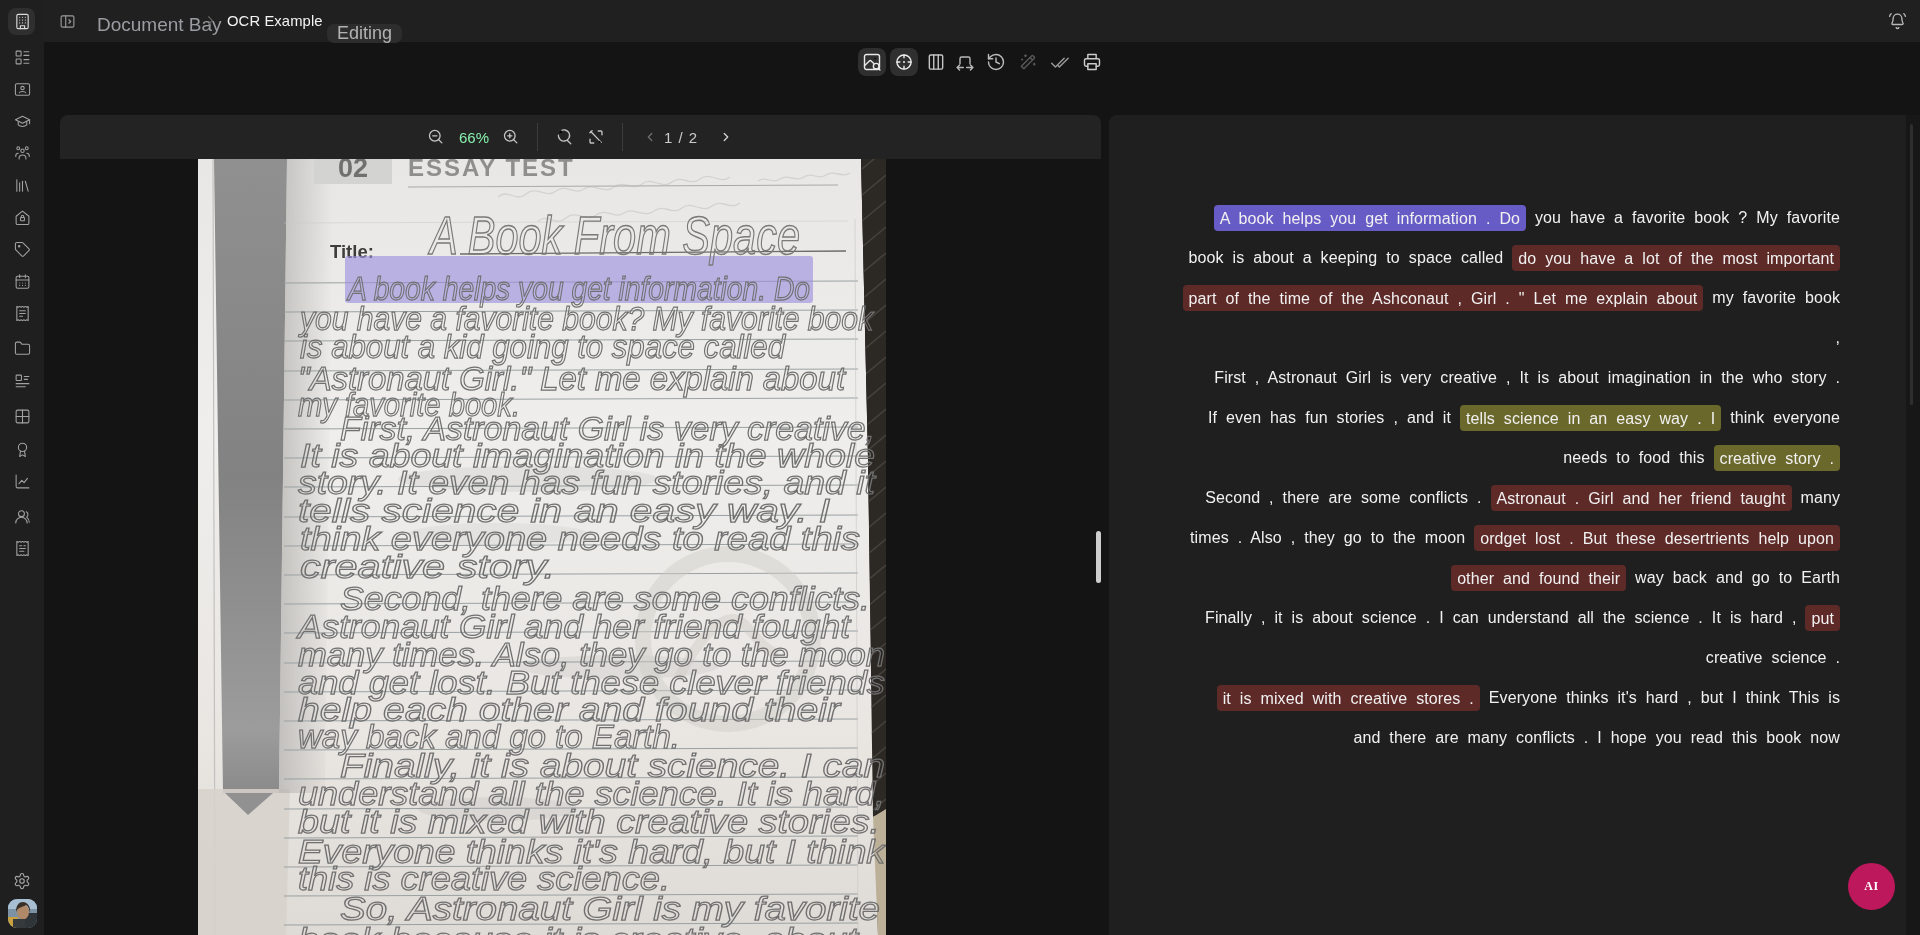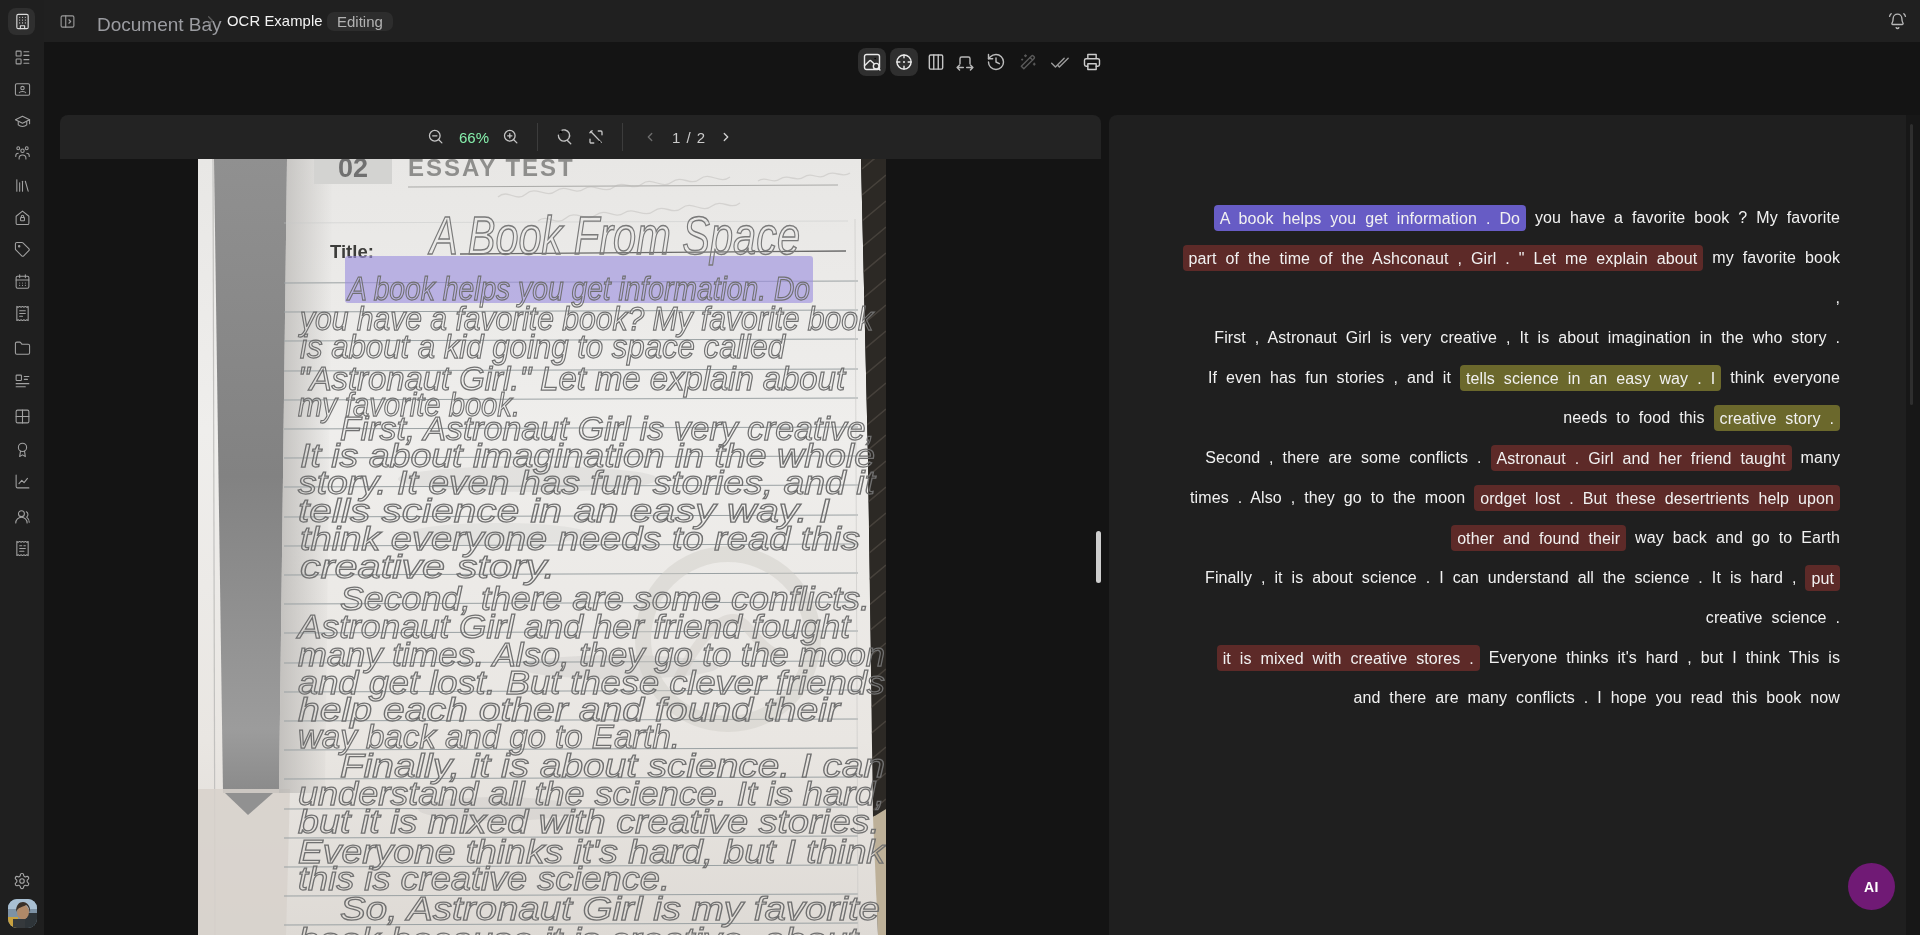--- a/index.html
+++ b/index.html
@@ -122,21 +122,21 @@
 <svg style="position:absolute;left:59px;top:13px" width="17" height="17" viewBox="0 0 24 24" fill="none" stroke="#9a9a9a" stroke-width="1.6" stroke-linecap="round" stroke-linejoin="round">
     <rect x="3" y="4" width="18" height="16" rx="2"></rect>
     <path d="M9.5 4v16"></path>
     <path d="m14 9.5 2.5 2.5-2.5 2.5"></path>
   </svg>
 <div style="position:absolute;left:97px;top:13.5px;font-size:19px;color:#9b9ca1">Document Bay</div>
 <svg style="position:absolute;left:203px;top:13px" width="15" height="15" viewBox="0 0 24 24" fill="none" stroke="#5c5c5c" stroke-width="2" stroke-linecap="round" stroke-linejoin="round">
     <path d="m9 6 6 6-6 6"></path>
   </svg>
 <div style="position:absolute;left:227px;top:12.5px;font-size:14.8px;font-weight:400;color:#f4f4f4;letter-spacing:.1px">OCR Example</div>
-<div style="position:absolute;left:327px;top:12px;height:19px;padding:0 10px;background:#2d2d2d;border-radius:7px;font-size:15px;line-height:19px;color:#b2b2b2">Editing</div>
+<div style="position:absolute;left:327px;top:24px;height:19px;padding:0 10px;background:#2d2d2d;border-radius:7px;font-size:18px;line-height:19px;color:#b2b2b2">Editing</div>
 <svg style="position:absolute;left:1888px;top:11px" width="19" height="19" viewBox="0 0 24 24" fill="none" stroke="#b8b8b8" stroke-width="1.7" stroke-linecap="round" stroke-linejoin="round">
     <path d="M10.3 21a1.9 1.9 0 0 0 3.4 0"></path>
     <path d="M6.5 9.5a5.5 5.5 0 1 1 11 0c0 3 .8 4.8 1.5 6 .3.6 0 1.5-.9 1.5H6c-.9 0-1.3-.9-1-1.5.8-1.2 1.5-3 1.5-6z"></path>
     <path d="M4 3.5C3 4.3 2.3 5.4 2 6.7M20 3.5c1 .8 1.7 1.9 2 3.2"></path>
   </svg>
 <div style="position:absolute;left:858px;top:48px;width:28px;height:28px;background:#2f2f2f;border-radius:8px"></div>
 <div style="position:absolute;left:890px;top:48px;width:28px;height:28px;background:#2f2f2f;border-radius:8px"></div>
 <svg style="position:absolute;left:862.0px;top:52.0px" width="20" height="20" viewBox="0 0 24 24" fill="none" stroke="#e8e8e8" stroke-width="1.7" stroke-linecap="round" stroke-linejoin="round">
     <rect x="3" y="3" width="18" height="18" rx="2.5"></rect>
     <circle cx="15.8" cy="7.8" r="1" fill="currentColor" stroke="none"></circle>
@@ -197,21 +197,21 @@
 <svg style="position:absolute;left:587px;top:128px" width="18" height="18" viewBox="0 0 24 24" fill="none" stroke="#c2c2c2" stroke-width="1.8" stroke-linecap="round" stroke-linejoin="round">
     <path d="M15 4h3.5A1.5 1.5 0 0 1 20 5.5V9M9 20H5.5A1.5 1.5 0 0 1 4 18.5V15"></path>
     <path d="m5 4.6 14 14.6"></path>
     <path d="M6.8 3.6 3.9 6.4"></path>
     <path d="m16.6 16.6 2.6 2.8-3.8.2z" fill="currentColor" stroke="none"></path>
   </svg>
 <div style="position:absolute;left:622px;top:123px;width:1px;height:28px;background:#3c3c3c"></div>
 <svg style="position:absolute;left:643px;top:130px" width="14" height="14" viewBox="0 0 24 24" fill="none" stroke="#6e6e6e" stroke-width="2.2" stroke-linecap="round" stroke-linejoin="round">
     <path d="m15 6-6 6 6 6"></path>
   </svg>
-<div style="position:absolute;left:664px;top:129px;width:50px;text-align:center;font-size:15px;color:#cbcbcb;letter-spacing:1px">1 / 2</div>
+<div style="position:absolute;left:664px;top:129px;width:50px;text-align:left;font-size:15px;color:#cbcbcb;letter-spacing:1px">1 / 2</div>
 <svg style="position:absolute;left:719px;top:130px" width="14" height="14" viewBox="0 0 24 24" fill="none" stroke="#d2d2d2" stroke-width="2.2" stroke-linecap="round" stroke-linejoin="round">
     <path d="m9 6 6 6-6 6"></path>
   </svg>
 <div style="position:absolute;left:1096px;top:531px;width:5px;height:52px;background:#cecece;border-radius:2.5px"></div>
 <svg style="position:absolute;left:198px;top:159px" width="688" height="776" viewBox="0 0 688 776">
     <defs>
 <linearGradient id="pg" x1="0" y1="0" x2="0" y2="1">
  <stop offset="0" stop-color="#e8e7e5"></stop>
         <stop offset="0.35" stop-color="#efeeec"></stop>
  <stop offset="0.75" stop-color="#e9e6e2"></stop>
@@ -337,25 +337,26 @@
       <text x="100" y="731" font-size="34" textLength="372" lengthAdjust="spacingAndGlyphs">this is creative science.</text>
       <text x="142" y="761" font-size="34" textLength="540" lengthAdjust="spacingAndGlyphs">So, Astronaut Girl is my favorite</text>
       <text x="100" y="792" font-size="34" textLength="560" lengthAdjust="spacingAndGlyphs">book because it is creative, about</text>
     </g>
   </svg>
 <div style="position:absolute;left:1109px;top:115px;width:797px;height:820px;background:#1f1f1f;border-radius:8px 0 0 0"></div>
 <div style="position:absolute;left:1906px;top:115px;width:14px;height:820px;background:#171717"></div>
 <div style="position:absolute;left:1910px;top:124px;width:3px;height:281px;background:#2e2e2e;border-radius:2px"></div>
 <div id="rtext">
     <div class="tl ti"><span class="hp">A book helps you get information . Do</span> you have a favorite book ? My favorite</div>
+    <div class="tl">book is about a keeping to space called <span class="hr">do you have a lot of the most important</span></div>
     <div class="tl"><span class="hr">part of the time of the Ashconaut , Girl . " Let me explain about</span> my favorite book</div>
     <div class="tl">,</div>
     <div class="tl ti">First , Astronaut Girl is very creative , It is about imagination in the who story .</div>
     <div class="tl">If even has fun stories , and it <span class="ho">tells science in an easy way . I</span> think everyone</div>
     <div class="tl">needs to food this <span class="ho">creative story .</span></div>
     <div class="tl ti">Second , there are some conflicts . <span class="hr">Astronaut . Girl and her friend taught</span> many</div>
     <div class="tl">times . Also , they go to the moon <span class="hr">ordget lost . But these desertrients help upon</span></div>
     <div class="tl"><span class="hr">other and found their</span> way back and go to Earth</div>
     <div class="tl ti">Finally , it is about science . I can understand all the science . It is hard , <span class="hr">put</span></div>
     <div class="tl">creative science .</div>
     <div class="tl"><span class="hr">it is mixed with creative stores .</span> Everyone thinks it's hard , but I think This is</div>
     <div class="tl">and there are many conflicts . I hope you read this book now</div>
   </div>
-<div style="position:absolute;left:1848px;top:863px;width:47px;height:47px;border-radius:50%;background:#701a75;color:#fff;font-size:14px;font-weight:700;letter-spacing:.5px;display:flex;align-items:center;justify-content:center;font-family:Liberation Sans, sans-serif">AI</div>
+<div style="position:absolute;left:1848px;top:863px;width:47px;height:47px;border-radius:50%;background:#be185d;color:#fff;font-size:12px;font-weight:700;letter-spacing:.5px;display:flex;align-items:center;justify-content:center;font-family:Liberation Serif, serif">AI</div>
 </body></html>

